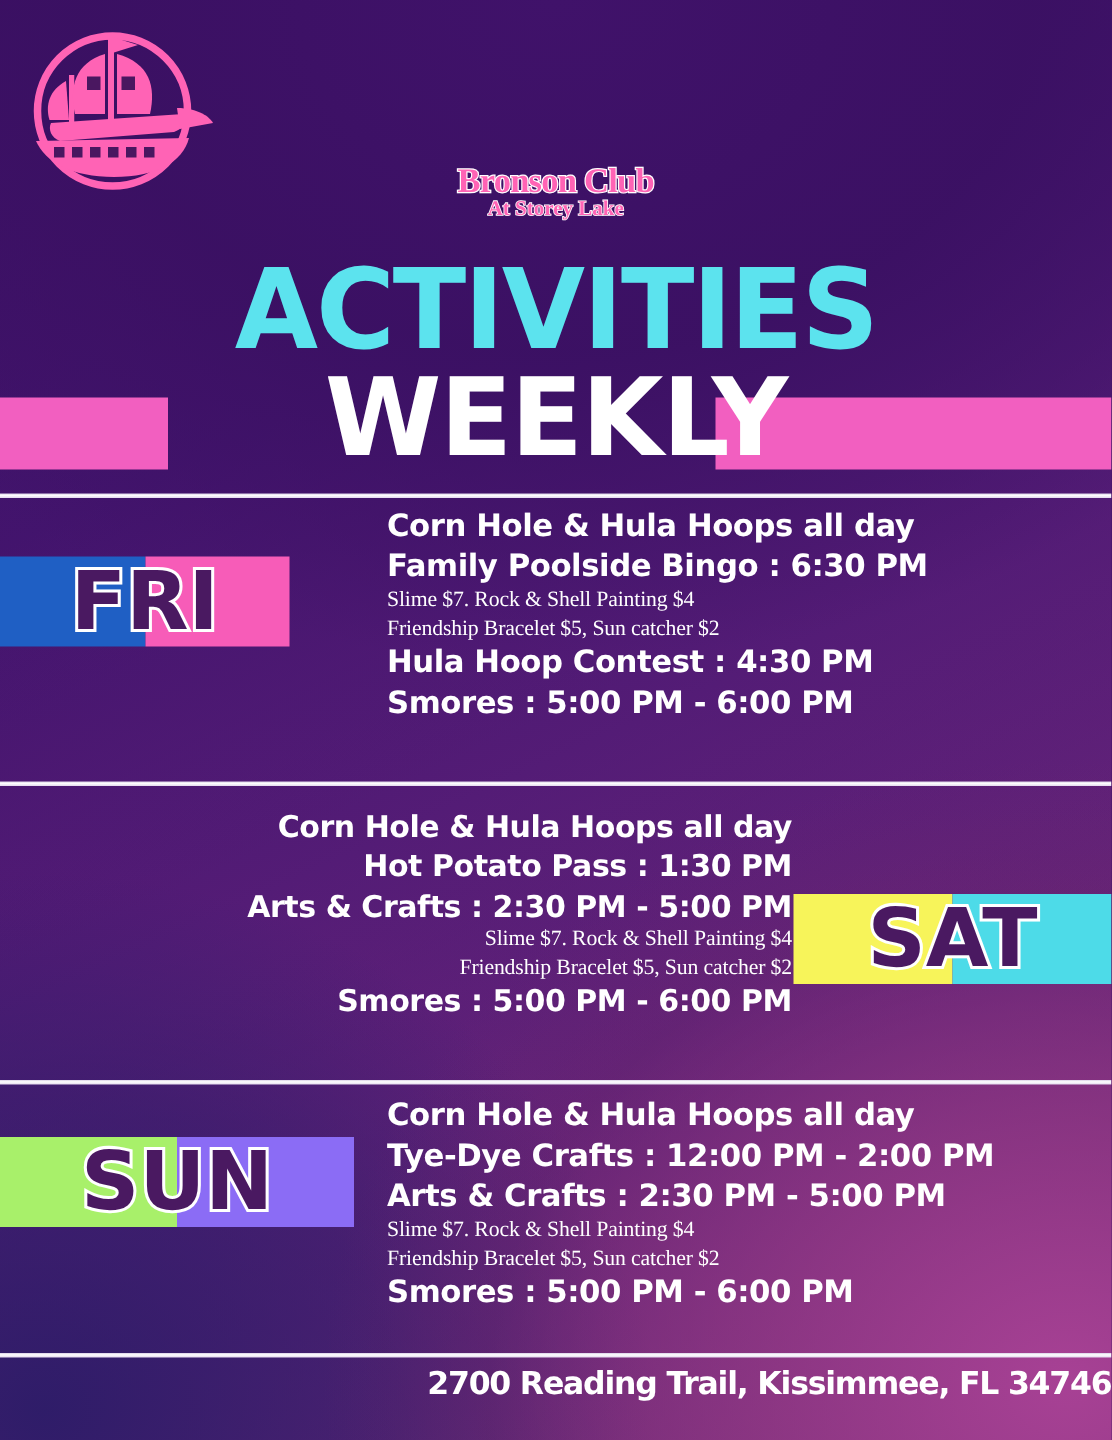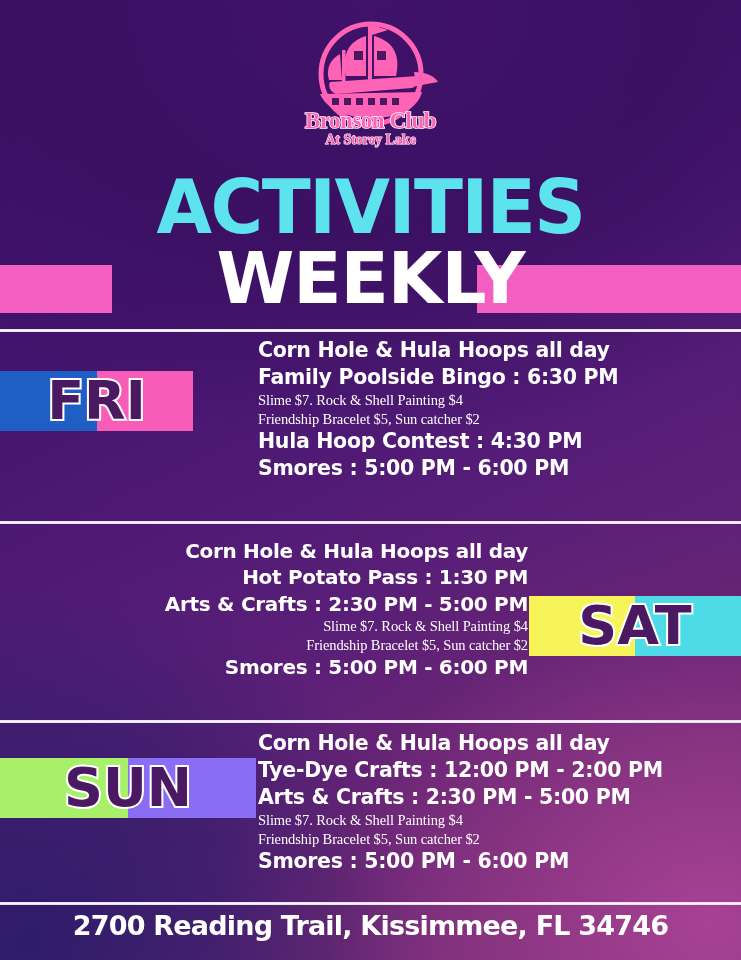--- a/index.html
+++ b/index.html
@@ -18,21 +18,21 @@
       radial-gradient(ellipse 620px 520px at 96% 96%, rgba(170,66,150,0.95) 0%, rgba(150,58,134,0.7) 32%, rgba(110,40,105,0.25) 62%, rgba(110,40,105,0) 80%),
       radial-gradient(ellipse 520px 460px at 4% 98%, rgba(44,28,104,0.95) 0%, rgba(44,28,104,0.55) 45%, rgba(44,28,104,0) 78%),
       radial-gradient(ellipse 700px 520px at 50% 0%, rgba(64,18,106,1) 0%, rgba(58,16,98,0.9) 45%, rgba(58,16,98,0.2) 85%),
       linear-gradient(155deg, #3c1065 0%, #451570 28%, #5a1f7b 52%, #70287f 74%, #8d3a83 100%);
   }
 
   
   .logo-wrap {
     position:absolute;
     left:0; right:0; top:14px;
-    display:flex; flex-direction:column; align-items:center;
+    display:flex; flex-direction:column; 
   }
   .logo-mark { width:150px; height:130px; display:block; }
   .logo-text {
     position:absolute; top:95px; left:0; right:0;
     text-align:center; pointer-events:none;
   }
   .logo-name {
     font-family:"Liberation Serif", serif;
     font-weight:bold;
     font-size:23px;
@@ -114,21 +114,21 @@
     font-weight:bold;
     font-size:54px;
     line-height:1;
     color:#4a1961;
     -webkit-text-stroke:4px #ffffff;
     paint-order:stroke fill;
     letter-spacing:0px;
   }
   #badge-fri { left:0;   top:371px; width:193px;  height:60px; }
   #badge-sat { left:529px; top:596px; width:212px; height:60px; }
-  #badge-sun { left:0;   top:758px; width:256px;  height:60px; }
+  #badge-sun { left:0;   top:758px; width:236px;  height:60px; }
 
   
   .day-text {
     position:absolute;
     color:#ffffff;
     font-family:"DejaVu Sans", sans-serif;
     z-index:3;
   }
   .day-text .hl {
     font-weight:bold;
@@ -148,24 +148,24 @@
   #text-fri { left:258px; top:337px; width:470px; text-align:left; }
   #text-sat { left:20px;  top:538px; width:508px; text-align:right; }
   #text-sun { left:258px; top:730px; width:470px; text-align:left; }
   #text-sat .hl { font-size:20px; }
   #text-sun .hl { font-size:20.5px; }
 
   
   .footer {
     position:absolute;
     left:0; right:0; top:910px;
-    text-align:center;
-    font-family:"DejaVu Sans", sans-serif;
-    font-weight:bold;
-    font-size:27px;
+    text-align:right;
+    font-family:"DejaVu Sans", sans-serif;
+    font-weight:bold;
+    font-size:21px;
     color:#ffffff;
     letter-spacing:-0.8px;
     z-index:3;
   }
 </style>
 </head>
 <body>
 
 <div class="poster">
 

